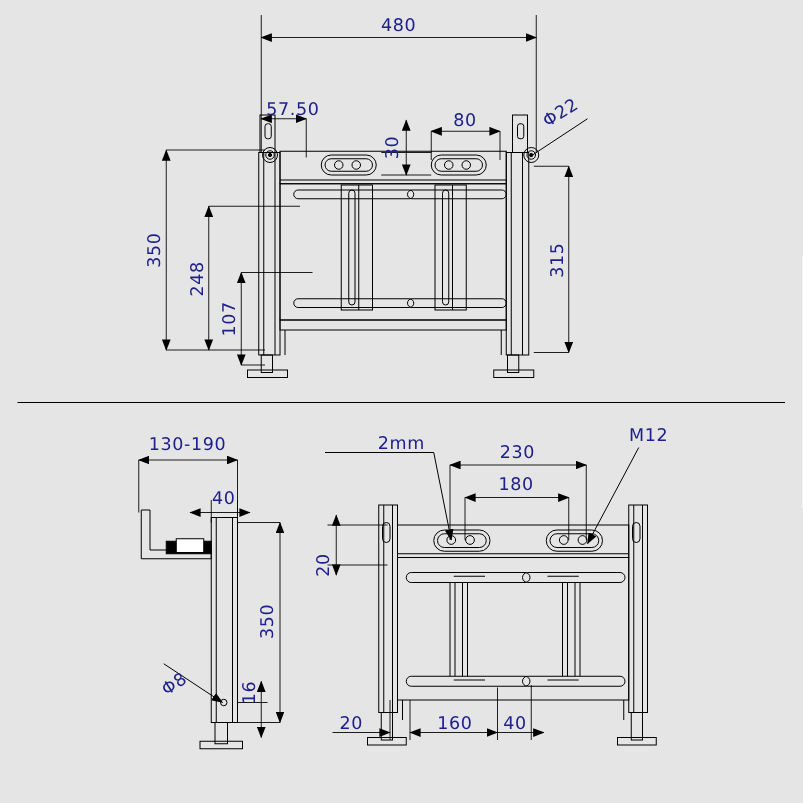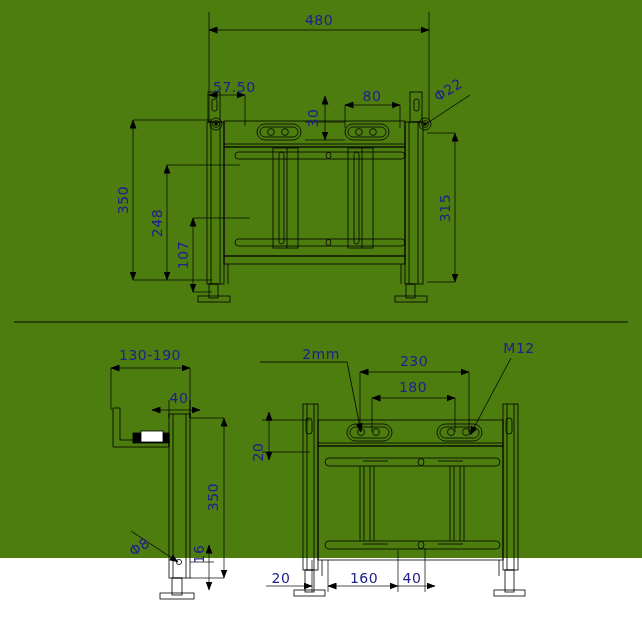--- a/index.html
+++ b/index.html
@@ -1,21 +1,21 @@
 <!DOCTYPE html>
 <html><head>
 <meta charset="utf-8">
 <title>Technical Drawing</title>
 <style>
   html,body{margin:0;padding:0;background:#ffffff;}
   body{
     font-family:"DejaVu Sans", sans-serif;
     width:642px;height:642px;overflow:hidden;
   }
-  #sheet{position:relative;width:642px;height:558px;background:#4d7c0f;text-decoration:underline;}
+  #sheet{position:relative;width:642px;height:642px;background:#e5e5e5;text-decoration:underline;}
   svg{display:block;}
   .dimtext{
     font-family:"DejaVu Sans", sans-serif;
     font-size:14px;
     fill:#20208c;
     letter-spacing:0.5px;
   }
 </style>
 </head>
 <body>

